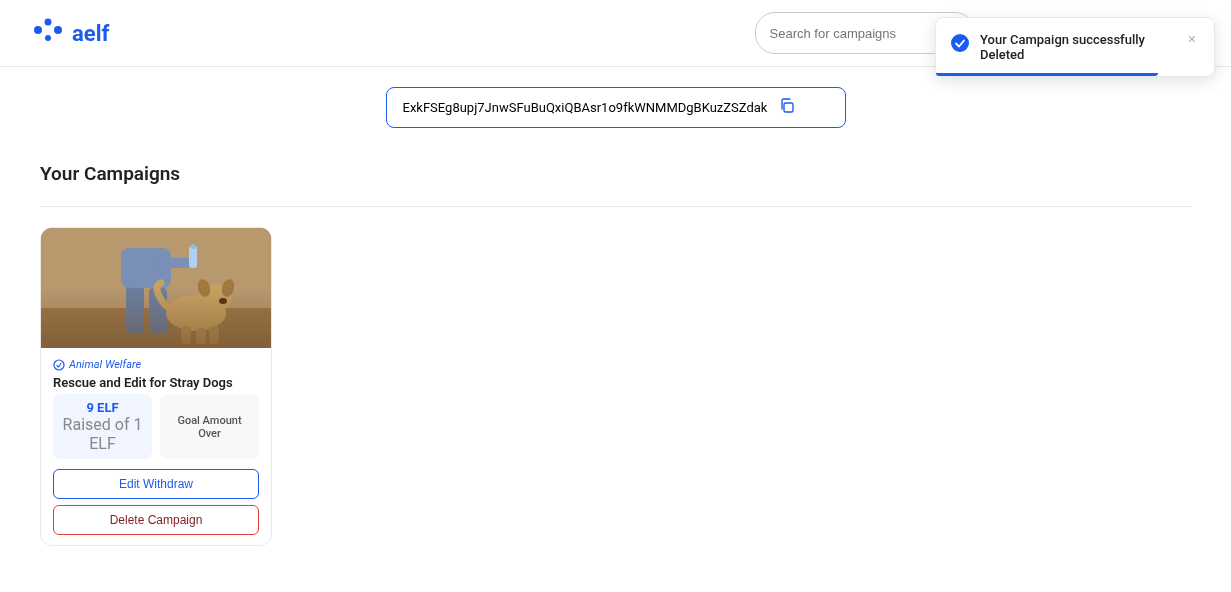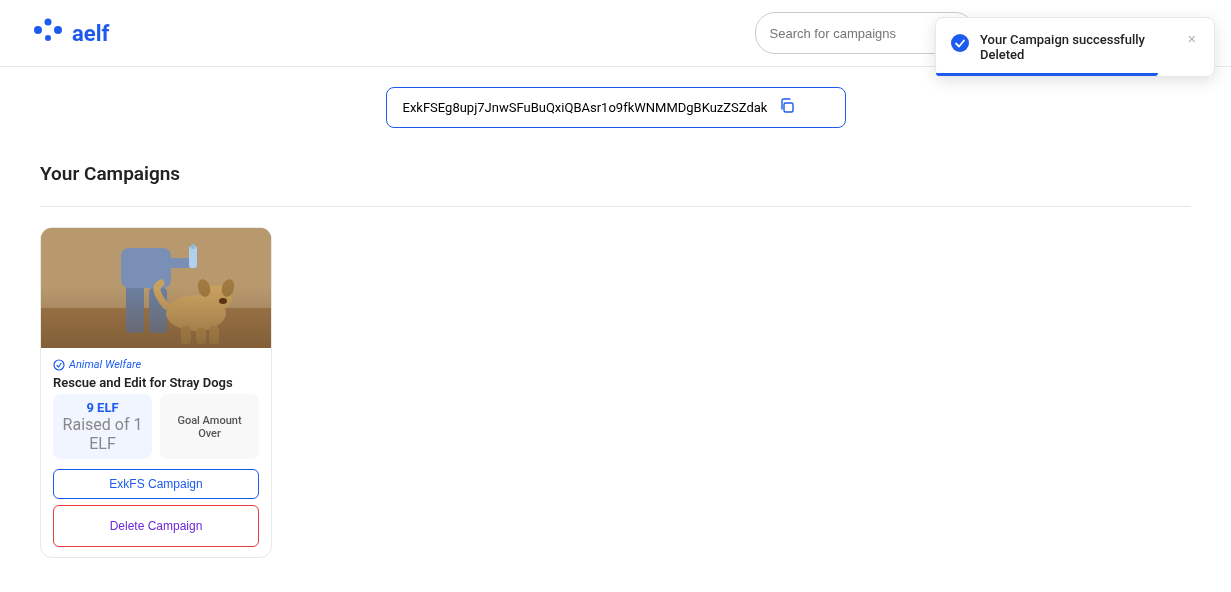--- a/index.html
+++ b/index.html
@@ -224,23 +224,23 @@
       border-radius: 6px;
       padding: 7px 0;
       font-size: 12px;
       cursor: pointer;
       width: 100%;
       font-weight: 500;
     }
     .btn-delete {
       border: 1.5px solid #e53e3e;
       background: #fff;
-      color: #6d28d9;
+      color: #7f1d1d;
       border-radius: 6px;
-      padding: 13px 0;
+      padding: 7px 0;
       font-size: 12px;
       cursor: pointer;
       width: 100%;
       font-weight: 500;
     }
     .btn-withdraw {
       border: 1.5px solid #ccc;
       background: #fff;
       color: #aaa;
       border-radius: 6px;
@@ -398,21 +398,21 @@
             <div class="stat-value">9 ELF</div>
             <div class="stat-label">Raised of 1 ELF</div>
           </div>
           <div class="stat-box-plain">
             <div class="stat-label">Goal Amount Over</div>
           </div>
         </div>
       </div>
 
       <div class="campaign-actions">
-        <button class="btn-edit">ExkFS Campaign</button>
+        <button class="btn-edit">Edit Withdraw</button>
         <button class="btn-delete">Delete Campaign</button>
       </div>
     </div>
 
   </div>
 </main>
 
 <div class="toast" style="position:fixed; top:17px; right:16px;">
   <span class="toast-check">
     <svg width="20" height="20" viewBox="0 0 20 20" fill="none">

